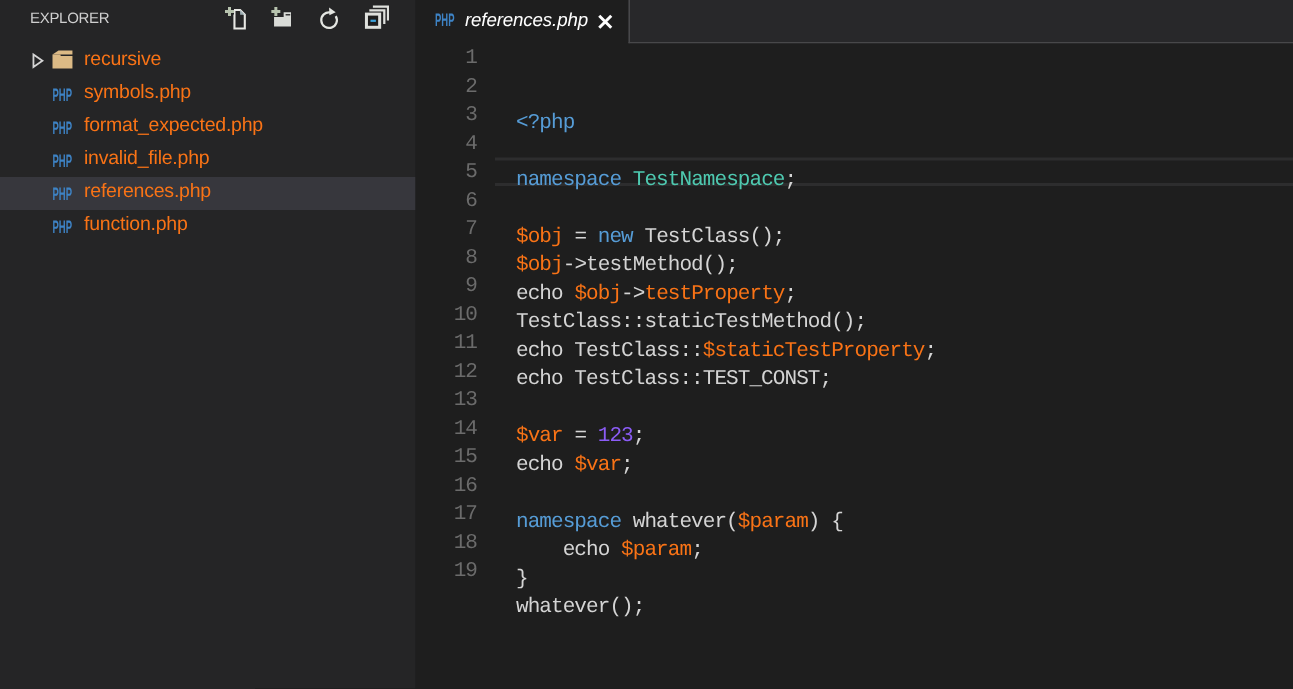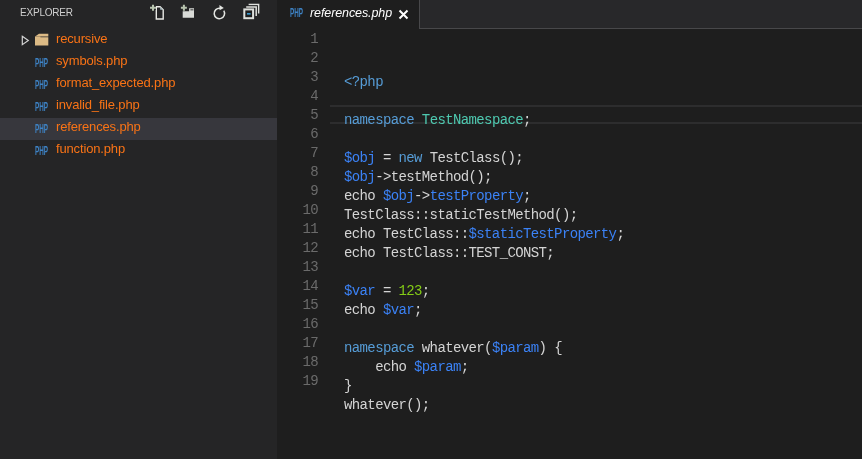--- a/index.html
+++ b/index.html
@@ -18,23 +18,23 @@
 #tabstrip { position:absolute; left:142px; top:0; width:443px; height:29px; background:#28282a; border-left:1px solid #48484a; border-bottom:1px solid #48484a; }
 #tablabel { position:absolute; left:33px; top:6px; font-size:12.5px; font-style:italic; color:#ffffff; letter-spacing:-0.1px; }
 #tabphp { position:absolute; left:11px; top:7px; width:17px; height:12px; }
 #tabclose { position:absolute; left:121px; top:9px; }
 #editor { position:absolute; left:277px; top:29px; width:585px; height:430px; background:#1e1e1e; }
 #linehl { position:absolute; left:53px; top:76px; width:532px; height:19px; border-top:2px solid #2d2d2e; border-bottom:2px solid #2d2d2e; }
 pre { font-family:"Liberation Mono",monospace; font-size:14px; line-height:19px; letter-spacing:-0.62px; }
 #nums { position:absolute; left:0; top:1px; width:41px; text-align:right; color:#6b6b6b; }
 #code { position:absolute; left:67px; top:16px; color:#d4d4d4;margin-top:28px; }
 .k { color:#569cd6; }
-.v { color:#3b82f6; }
+.v { color:#f97316; }
 .t { color:#4ec9b0; }
-.n { color:#84cc16; }
+.n { color:#8b5cf6; }
 svg { display:block; }
 </style>
 </head>
 <body>
 <div id="sidebar">
   <div id="exp-title">EXPLORER</div>
 
   <svg class="hicon" style="left:148px" width="17" height="17" viewBox="0 0 17 17">
     <path d="M8.3 2.7 H12.1 L15.2 5.8 V15 H8.3 Z" fill="none" stroke="#e8e8e4" stroke-width="1.4"></path>
     <path d="M12.1 2.7 L15.2 5.8 H12.1 Z" fill="#9fb0b5"></path>

